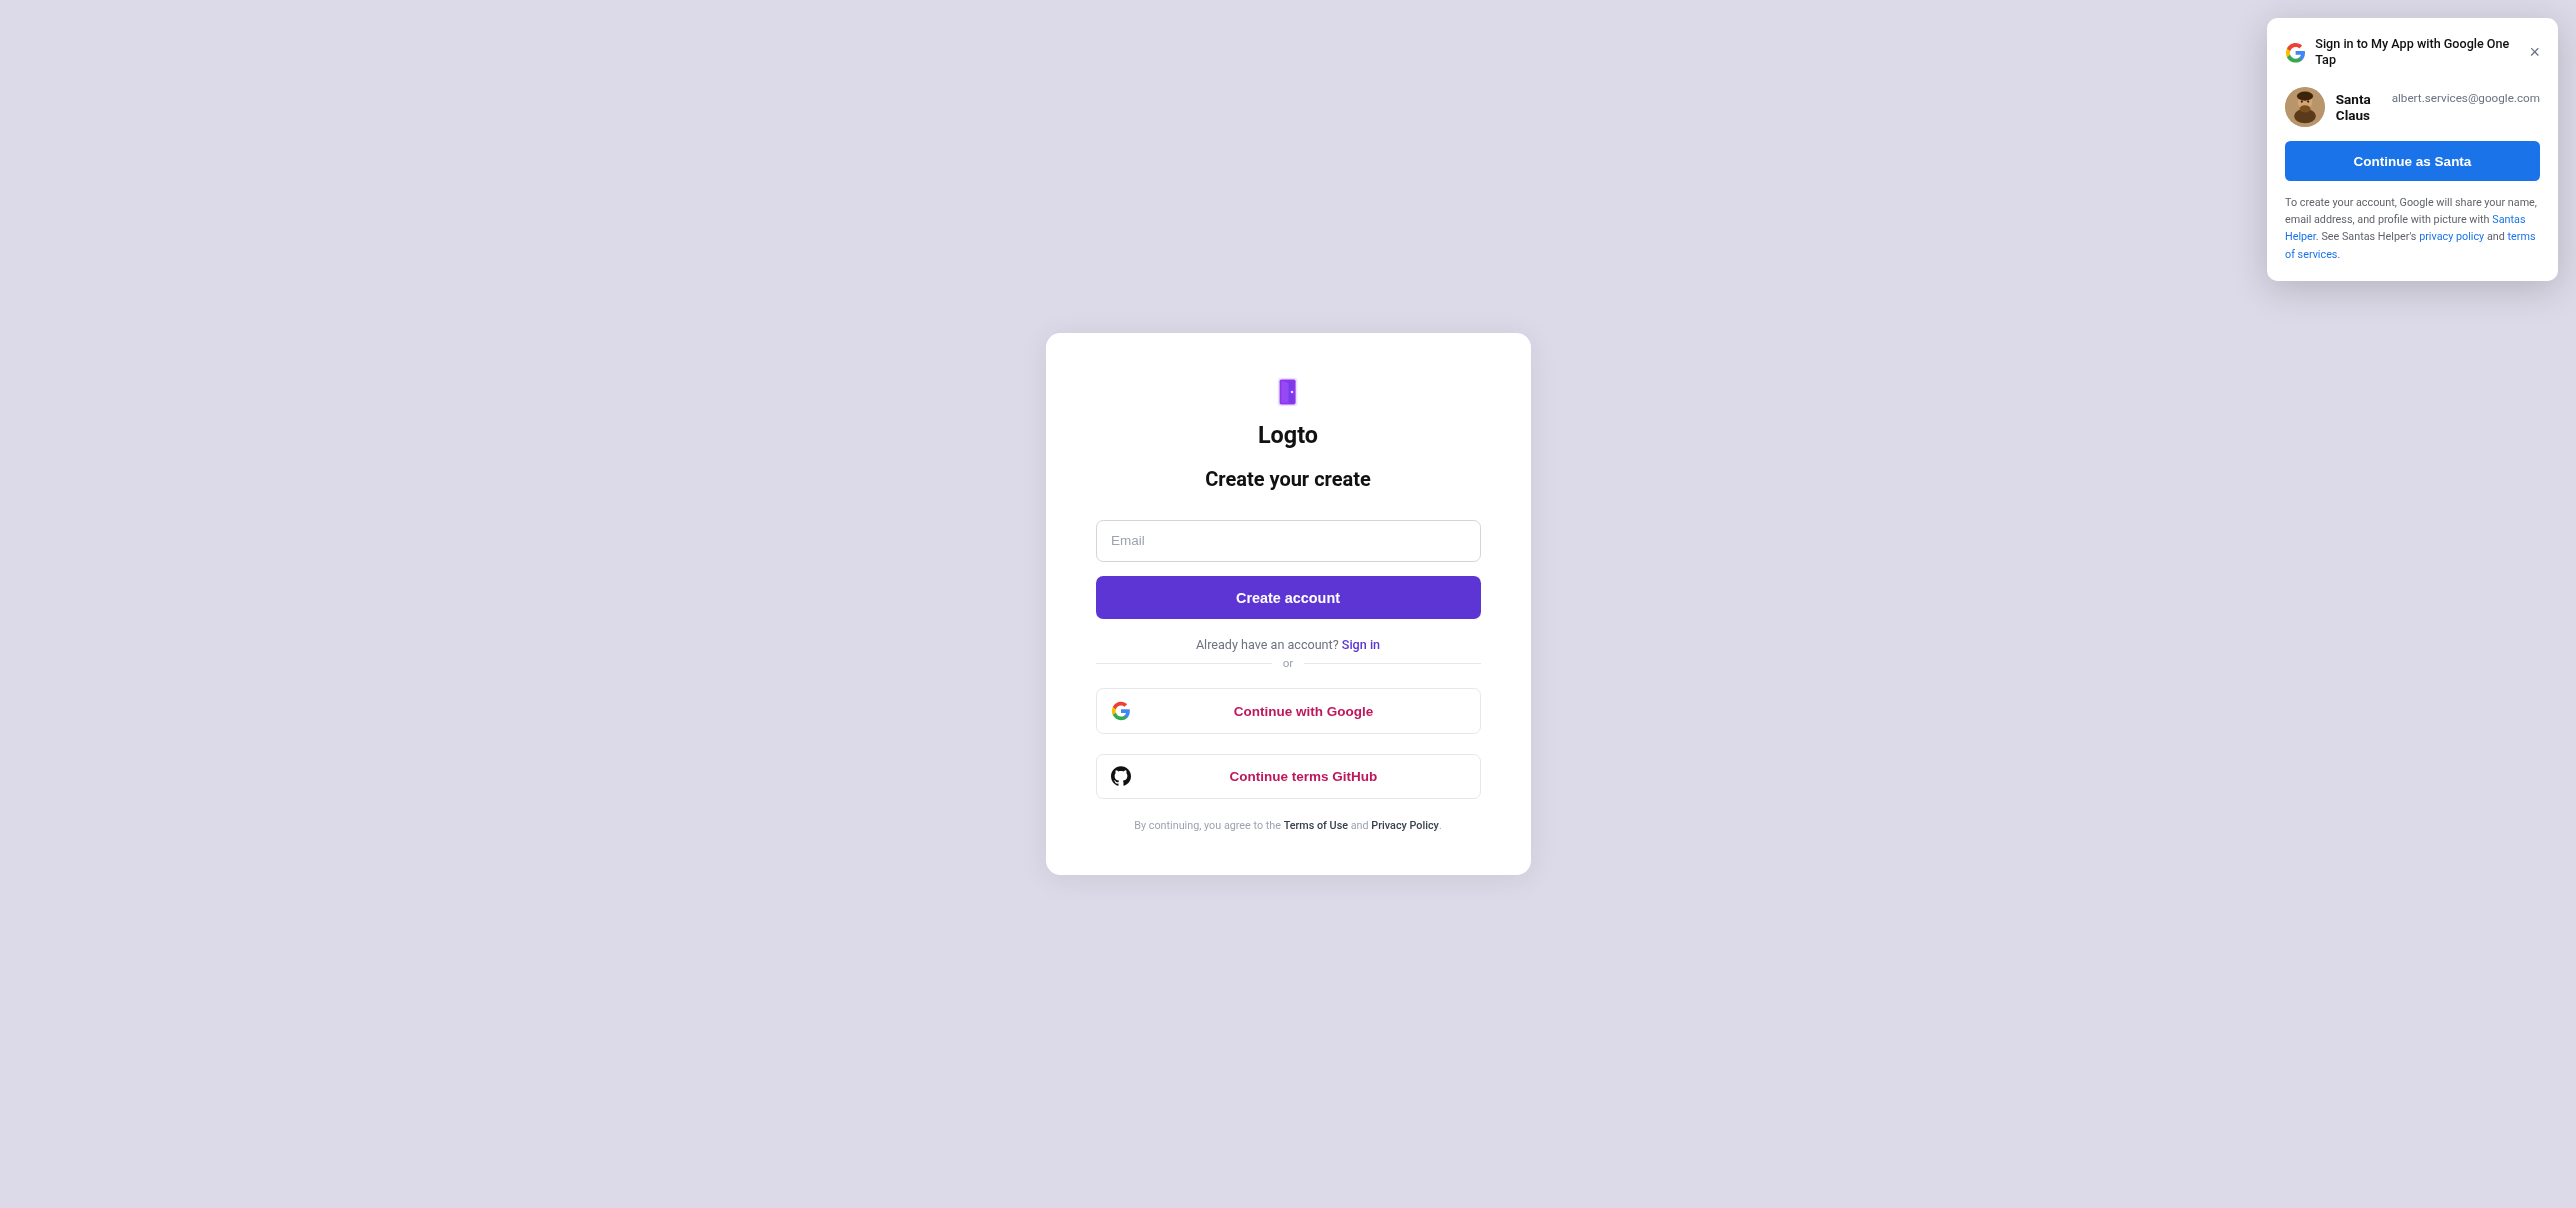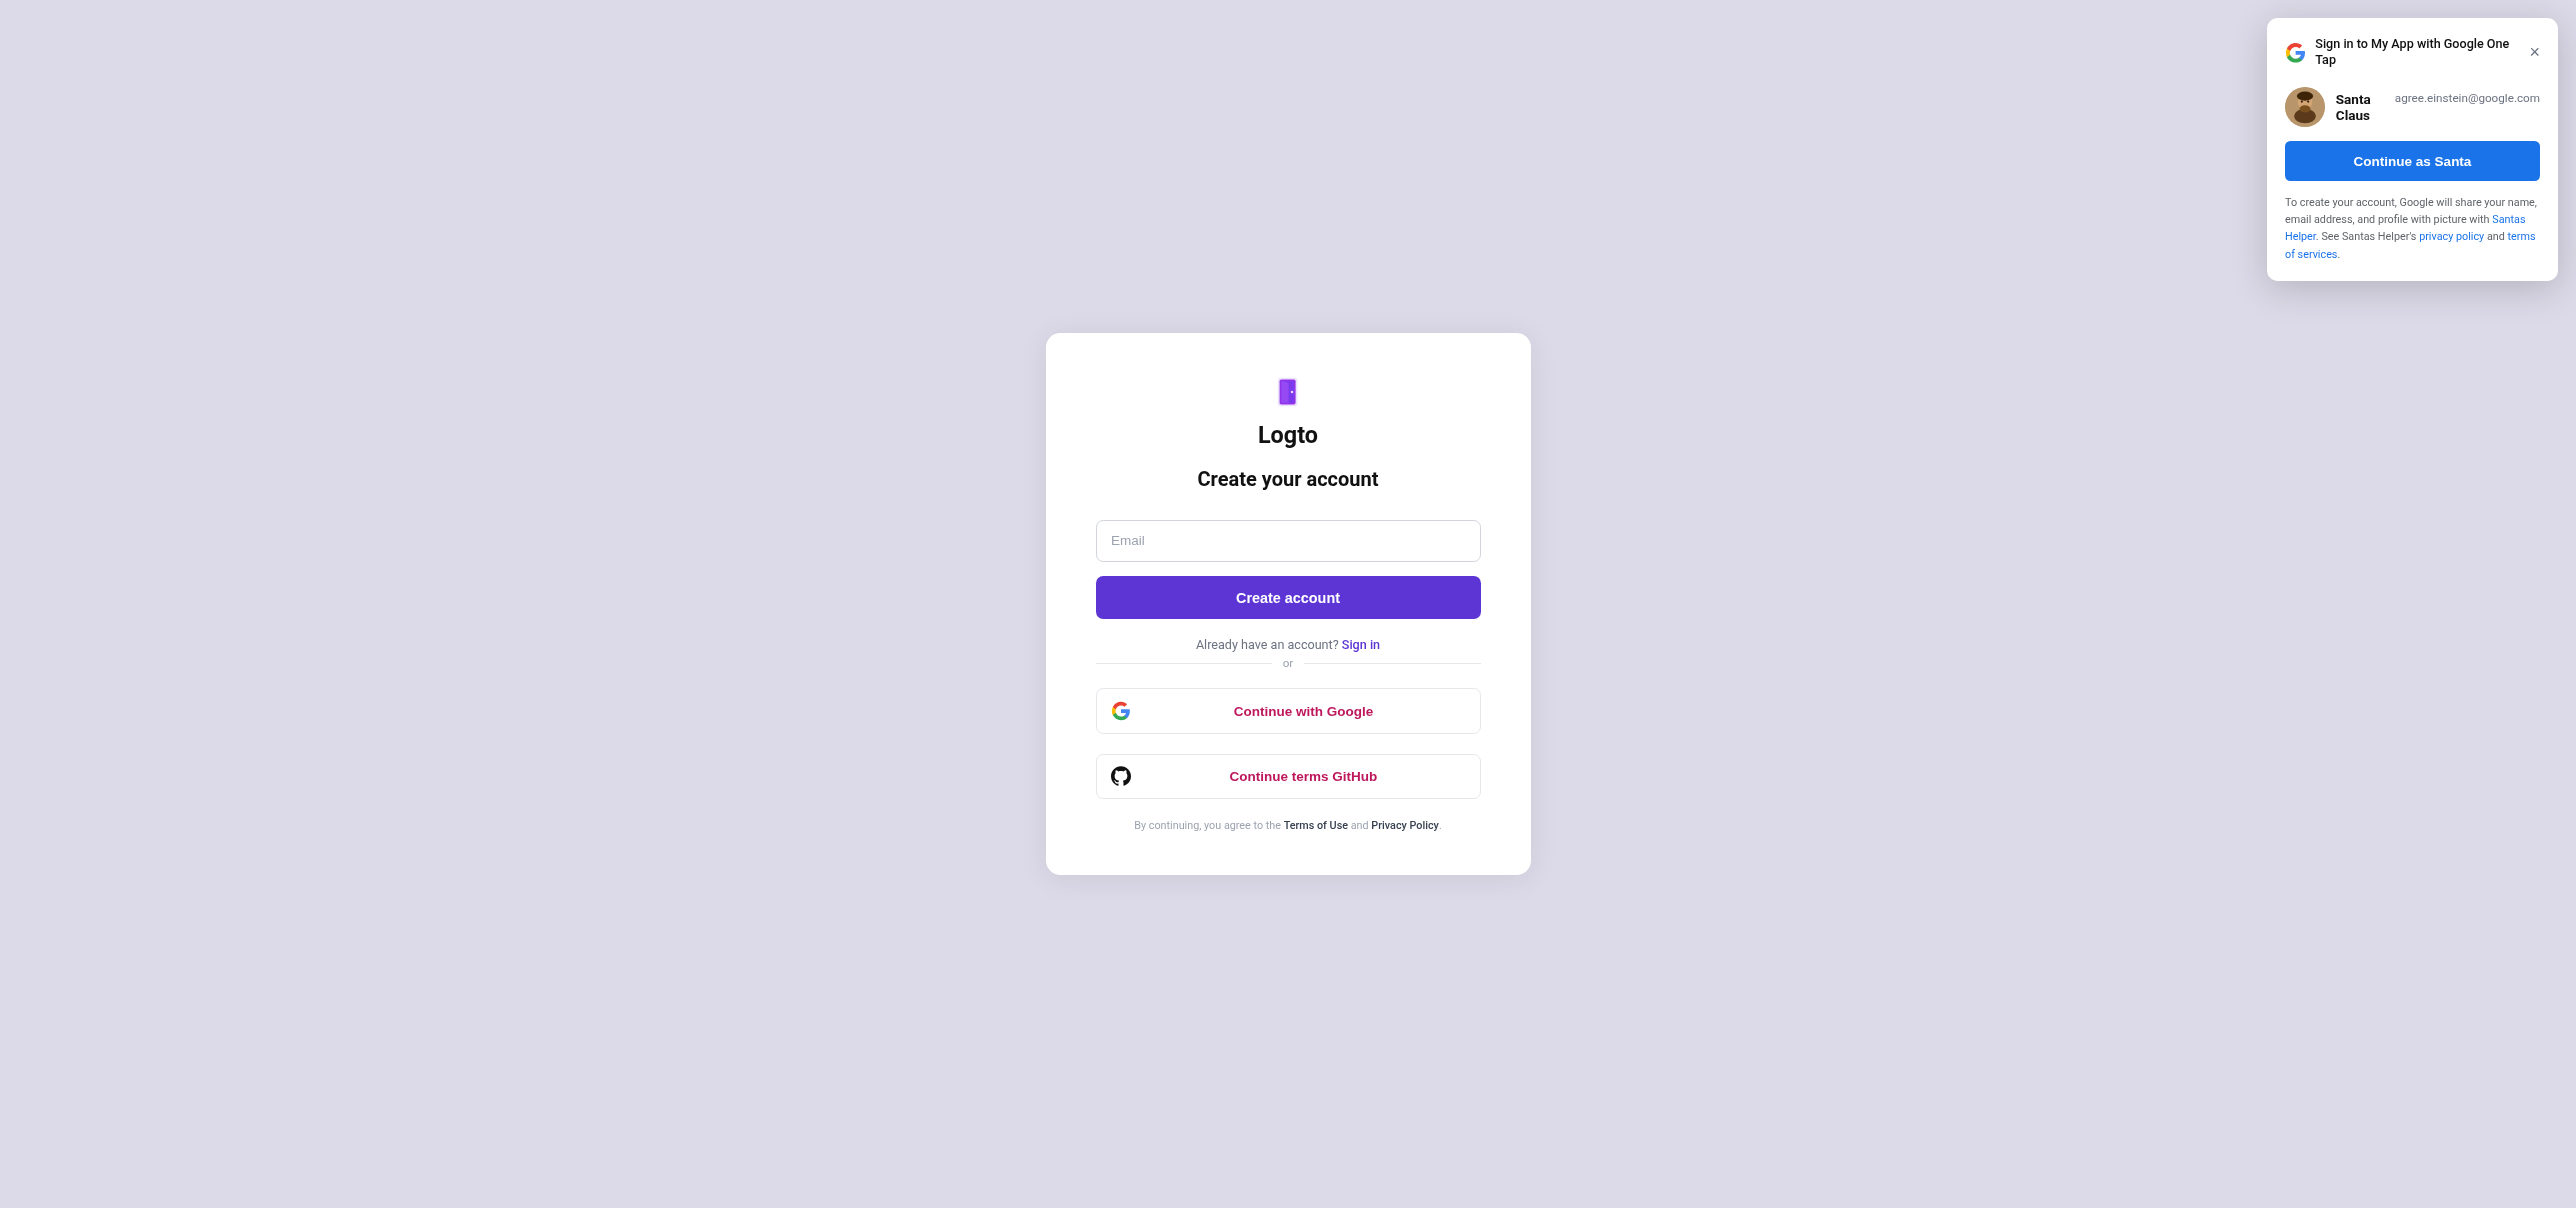--- a/index.html
+++ b/index.html
@@ -294,21 +294,21 @@
           <rect x="8" y="6" width="14" height="24" rx="1.5" fill="#7c3aed"></rect>
 
           <path d="M8 6 Q12 6 16 8 L16 30 Q12 30 8 30 Z" fill="#a855f7" opacity="0.6"></path>
           <circle cx="20" cy="18" r="1.5" fill="#e9d5ff"></circle>
         </svg>
       </span>
       <span class="logo-text">Logto</span>
     </div>
 
     
-    <div class="page-title">Create your account</div>
+    <div class="page-title">Create your create</div>
 
     
     <input type="email" class="email-input" placeholder="Email" style="">
 
     
     <button class="create-account-btn">
       <span>Create account</span>
     </button>
 
     
@@ -382,21 +382,21 @@
           <ellipse cx="22" cy="10" rx="9" ry="5" fill="#3d2409"></ellipse>
 
           <circle cx="18.5" cy="16" r="1.2" fill="#2d1a0a"></circle>
           <circle cx="25.5" cy="16" r="1.2" fill="#2d1a0a"></circle>
 
           <ellipse cx="22" cy="24" rx="6" ry="4" fill="#7a4f1e"></ellipse>
         </svg>
       </div>
       <div class="onetap-user-info">
         <span class="onetap-user-name">Santa Claus</span>
-        <span class="onetap-user-email">agree.einstein@google.com</span>
+        <span class="onetap-user-email">albert.services@google.com</span>
       </div>
     </div>
 
     <button class="onetap-continue-btn">
       <span>Continue as Santa</span>
     </button>
 
     <div class="onetap-disclaimer">
       <span>To create your account, Google will share your name, email address, and profile with picture with</span>
       <a href="#"> <span>Santas Helper</span></a><span>. See Santas Helper's</span>

